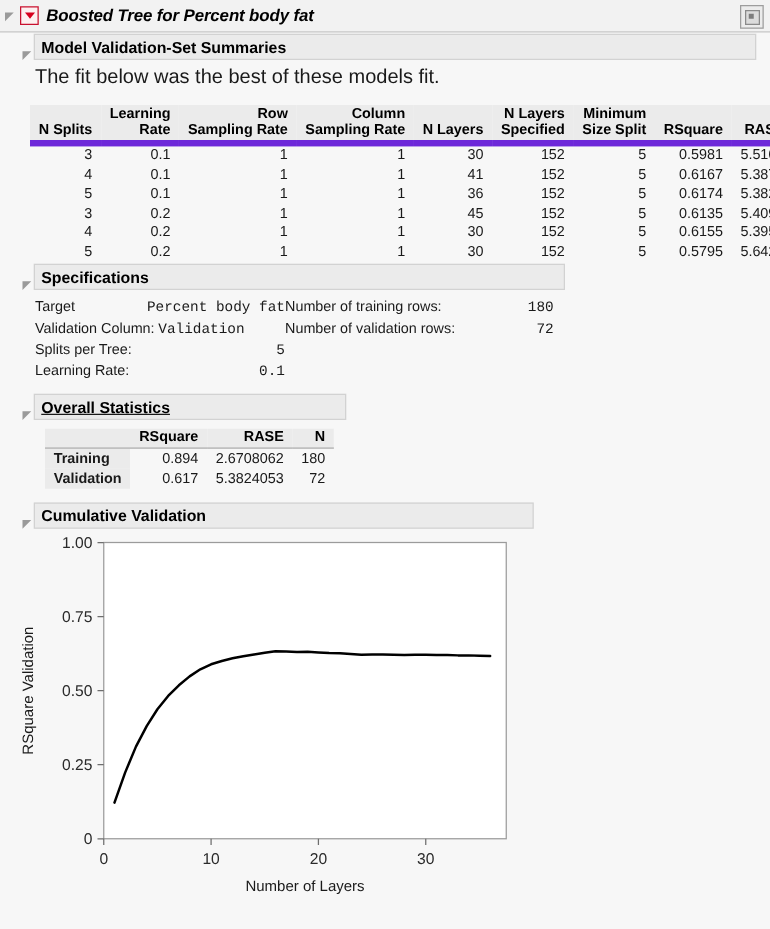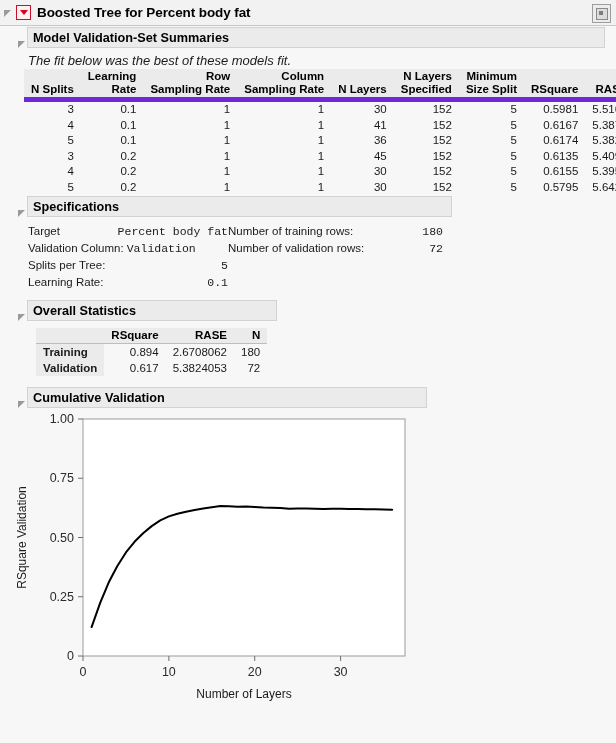--- a/index.html
+++ b/index.html
@@ -18,20 +18,21 @@
   }
 
   
   .titlebar {
     display: flex;
     align-items: center;
     height: 25px;
     border-bottom: 1px solid #c8c8c8;
     background: #f2f2f2;
     position: relative;
+    font-style: italic;
   }
   .outline-tri {
     width: 0; height: 0;
     border-left: 7px solid #9a9a9a;
     border-bottom: 7px solid transparent;
     margin-left: 4px;
     margin-top: 2px;
   }
   .red-box {
     width: 13px; height: 13px;
@@ -106,24 +107,23 @@
   }
   .sh-label {
     font-weight: bold;
     font-size: 12.7px;
     padding-left: 5px;
     color: #000;
     white-space: nowrap;
   }
 
   .note {
-    margin: 5px 0 1px 28px;
-    font-size: 13px;
+    margin: 5px 0 13px 28px;
+    font-size: 16px;
     color: #1a1a1a;
-    font-style: italic;
   }
 
   
   .vtable {
     border-collapse: collapse;
     margin-left: 24px;
     font-size: 11.5px;
   }
   .vtable th {
     background: #ebebeb;
@@ -341,21 +341,21 @@
     </div>
     <div class="spec-row">
       <span class="spec-lbl">Number of validation rows:</span>
       <span class="spec-val num">72</span>
     </div>
   </div>
 </div>
 
 <div class="section-head" style="margin-top:10px;">
   <div class="sh-tri"></div>
-  <div class="sh-bar" style="width:248px;">
+  <div class="sh-bar" style="width:248px;text-decoration:underline;">
     <span class="sh-label">Overall Statistics</span>
   </div>
 </div>
 
 <table class="ostable">
   <thead>
     <tr>
       <th class="corner"></th>
       <th>RSquare</th>
       <th>RASE</th>

